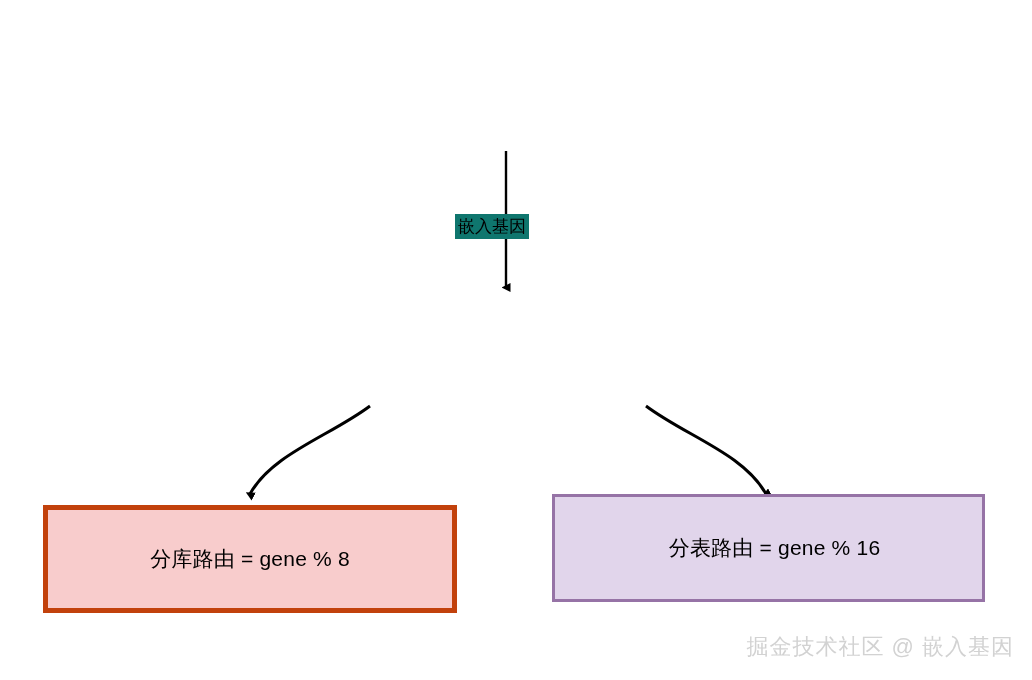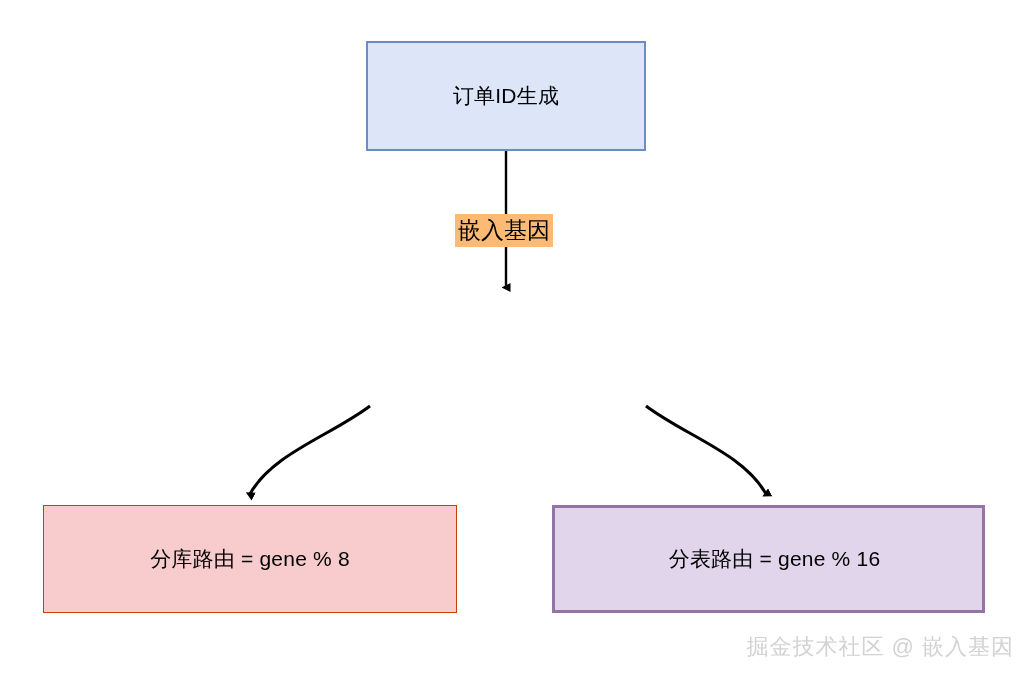--- a/index.html
+++ b/index.html
@@ -48,36 +48,36 @@
     height: 109px;
     background: #d5e9d2;
     border: 3px solid #82b366;
   }
   .node-db-route {
     left: 43px;
     top: 505px;
     width: 414px;
     height: 108px;
     background: #f8cccc;
-    border: 1px solid #c2410c;
+    border: 5px solid #c2410c;
   }
   .node-table-route {
     left: 552px;
-    top: 505px;
+    top: 494px;
     width: 433px;
     height: 108px;
     background: #e1d5eb;
     border: 3px solid #9673a6;
     padding-left: 12px;
   }
   .edge-label {
     position: absolute;
-    font-size: 23px;
+    font-size: 17px;
     color: #000000;
-    background: #fdba74;
+    background: #0f766e;
     padding: 1px 3px;
     white-space: nowrap;
   }
   .edge-label-gene {
     left: 455px;
     top: 214px;
   }
   .watermark {
     position: absolute;
     right: 18px;
@@ -108,23 +108,20 @@
       </marker>
     </defs>
 
     <path d="M 506 151 L 506 287" stroke="#000000" stroke-width="2.4" fill="none" marker-end="url(#arrowhead)"></path>
 
     <path d="M 370 406 C 330 436 272 454 250 494" stroke="#000000" stroke-width="3" fill="none" marker-end="url(#arrowhead)"></path>
 
     <path d="M 646 406 C 686 436 744 454 766 494" stroke="#000000" stroke-width="3" fill="none" marker-end="url(#arrowhead)"></path>
   </svg>
 
-  <div class="node node-order-id">
-    <span>订单ID生成</span>
-  </div>
 
 
   <div class="node node-db-route">
     <span>分库路由 = gene % 8</span>
   </div>
 
   <div class="node node-table-route">
     <span>分表路由 = gene % 16</span>
   </div>
 

